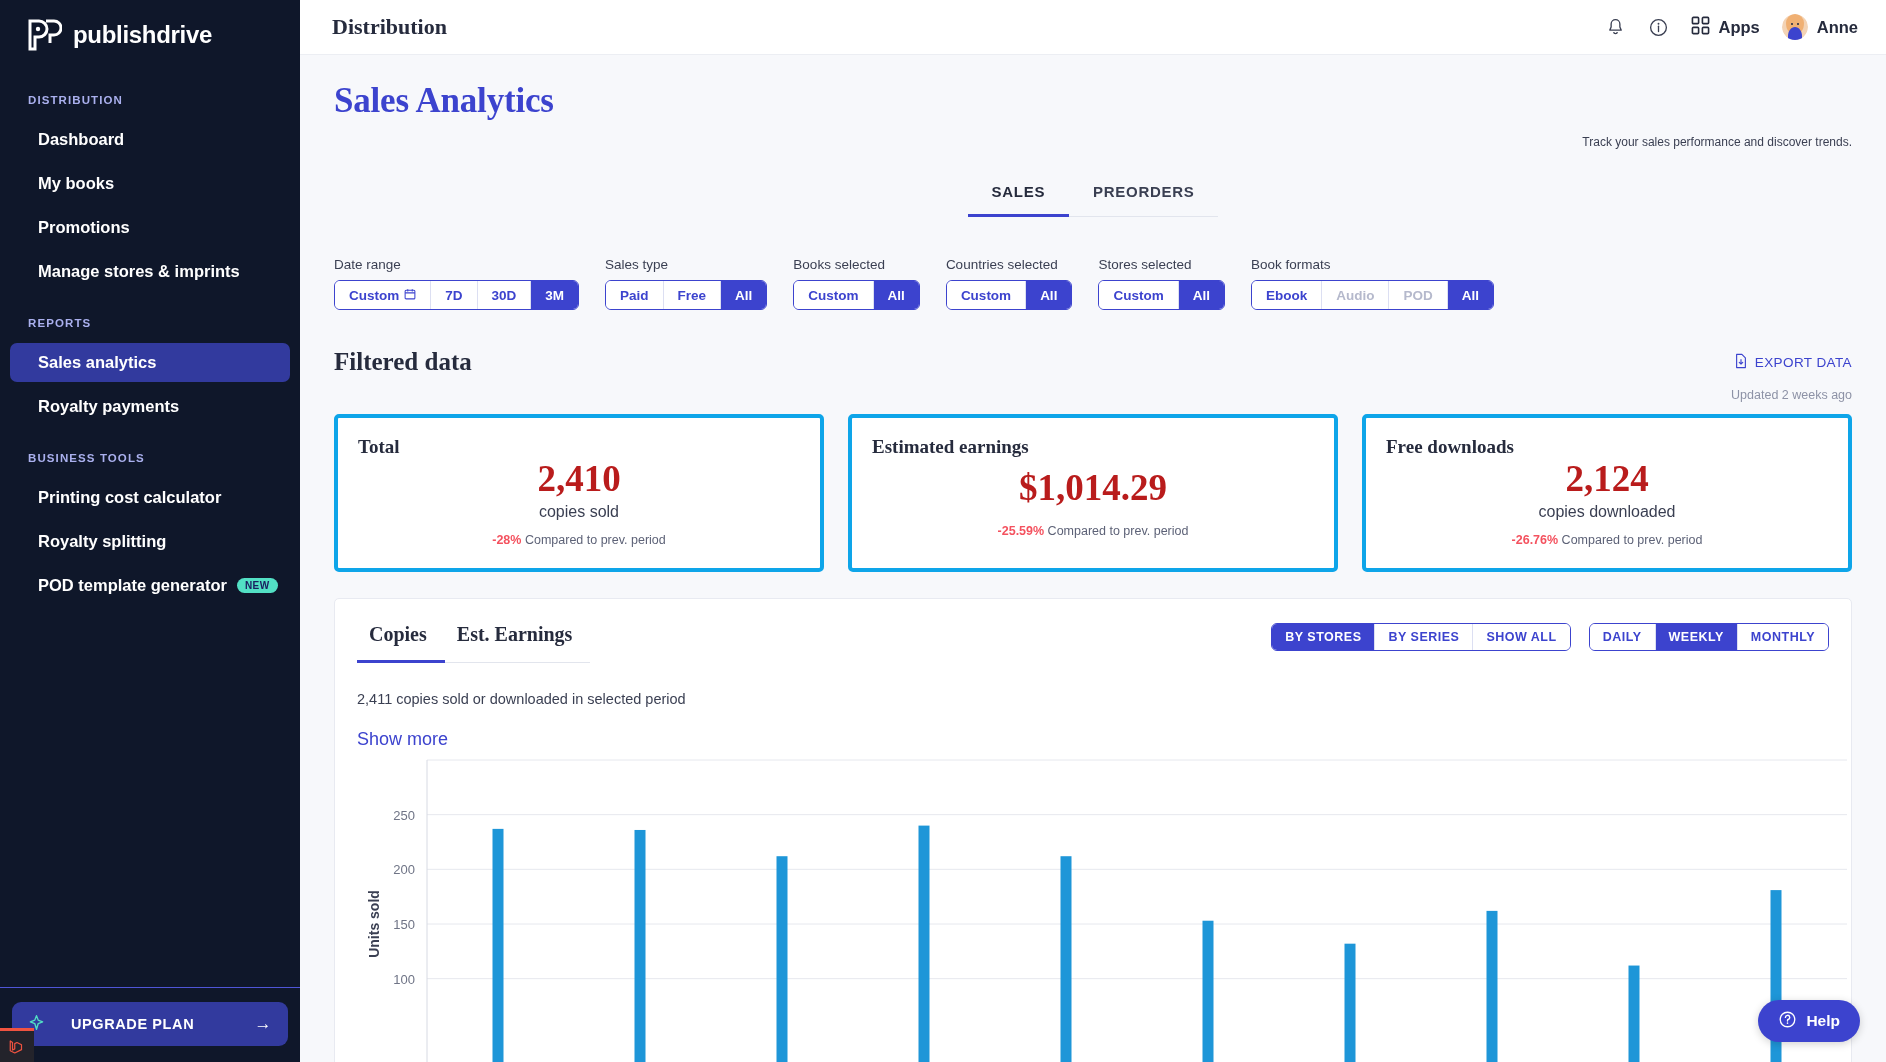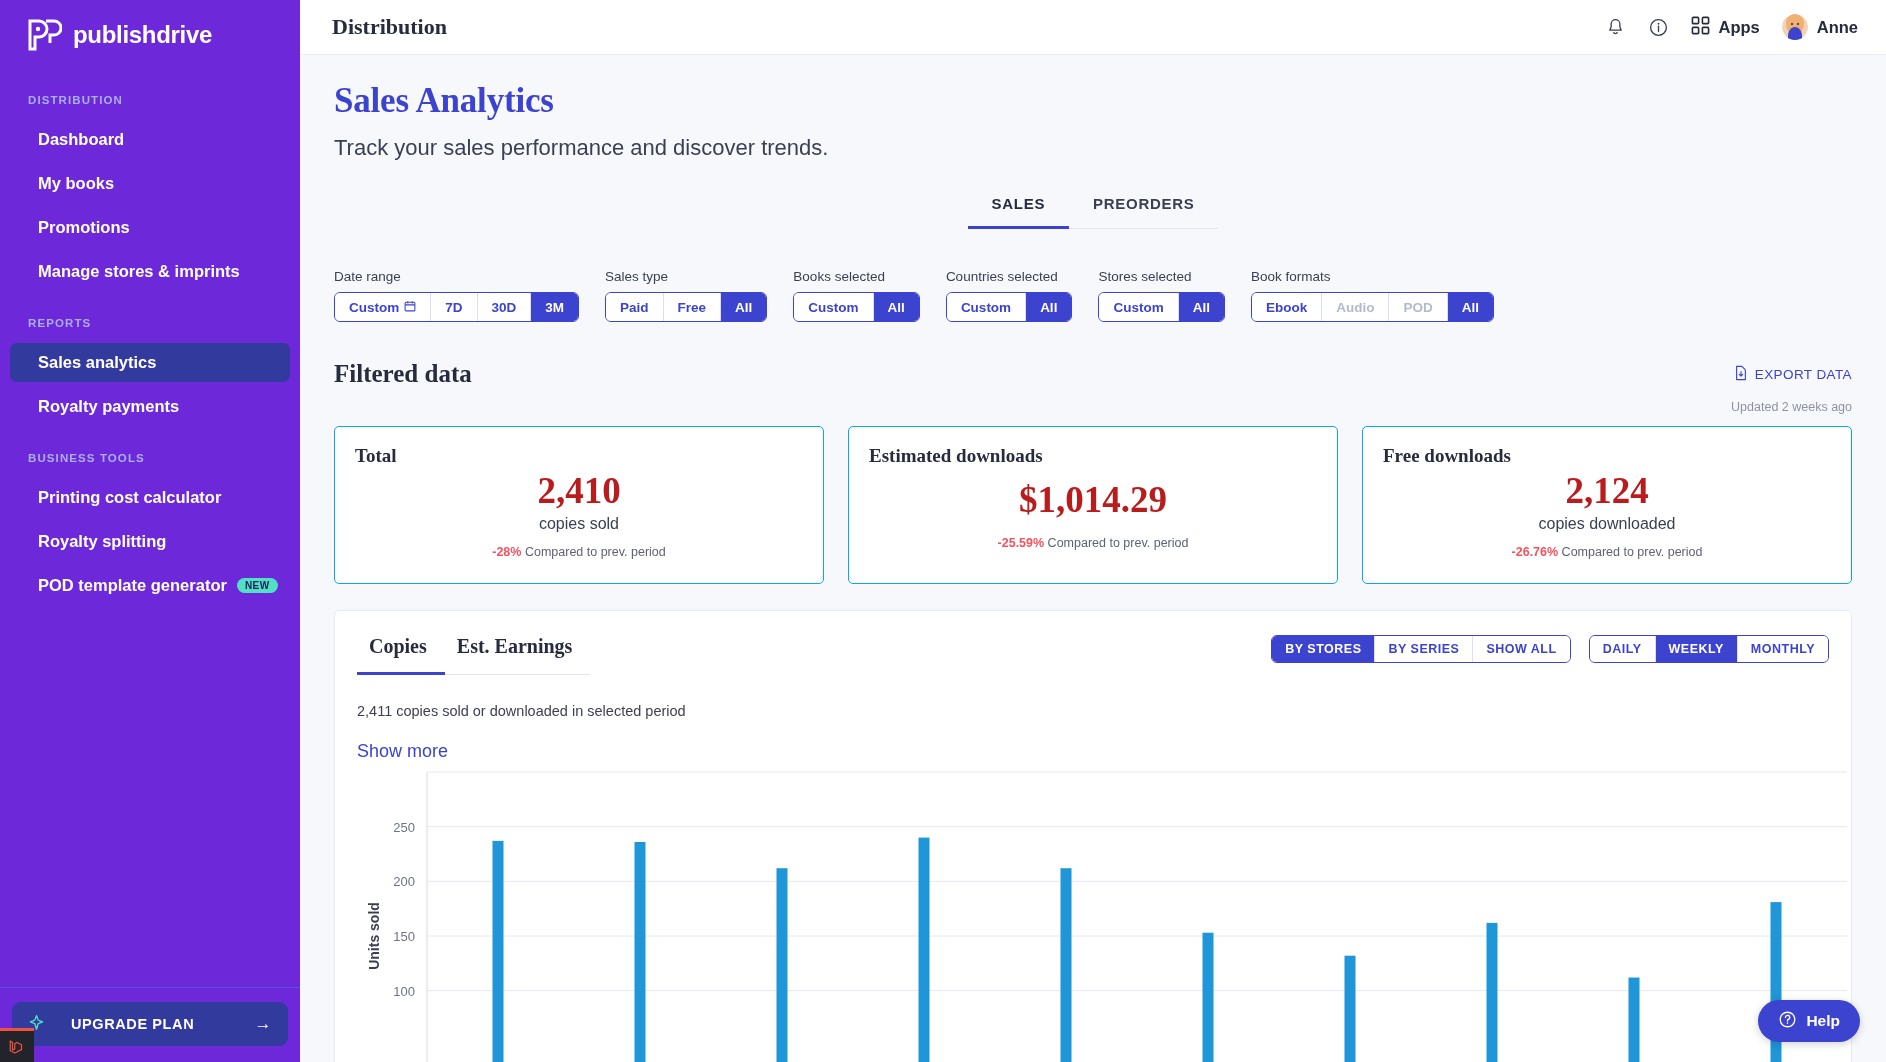--- a/index.html
+++ b/index.html
@@ -7,21 +7,21 @@
     width: 1886px; height: 1062px;
     overflow: hidden;
     font-family: "Liberation Sans", sans-serif;
     background: #ffffff;
   }
   .app { display: flex; width: 1886px; height: 1062px; position: relative; }
 
   
   .sidebar {
     width: 300px; min-width: 300px; height: 1062px;
-    background: #6d28d9;
+    background: #0f172a;
     position: relative;
     display: flex; flex-direction: column;
   }
   .logo-row { display: flex; align-items: center; gap: 11px; padding: 18px 0 0 26px; }
   .logo-mark { width: 36px; height: 34px; }
   .logo-text { color: #fff; font-size: 24px; font-weight: 700; letter-spacing: -0.3px; }
   .nav { margin-top: 42px; flex: 1; }
   .nav-group-label {
     color: #aab0ee; font-size: 11.5px; font-weight: 700; letter-spacing: 1.1px;
     padding: 0 0 0 28px; margin-bottom: 14px;
@@ -63,21 +63,21 @@
   .icon-btn { cursor: pointer; display: flex; align-items: center; color: #3a3f52; }
   .apps-btn { display: flex; align-items: center; gap: 9px; cursor: pointer; color: #262b3d; font-size: 16.5px; font-weight: 700; }
   .user-btn { display: flex; align-items: center; gap: 9px; cursor: pointer; color: #262b3d; font-size: 16.5px; font-weight: 700; }
   .avatar { width: 26px; height: 26px; border-radius: 50%; overflow: hidden; display:block; }
 
   .content { padding: 26px 34px 0 34px; }
   .page-title {
     font-family: "Liberation Serif", serif; font-size: 35px; font-weight: 700;
     color: #3c43ce; letter-spacing: -0.2px;
   }
-  .page-sub { font-size: 22px; color: #3a3f52; margin-top: 14px; }
+  .page-sub { font-size: 12px; color: #3a3f52; margin-top: 14px; text-align: right; }
 
   .tabs-row { display: flex; justify-content: center; margin-top: 34px; }
   .tabs { display: flex; border-bottom: 1px solid #e2e5ed; }
   .tab {
     padding: 0 24px 14px 24px; font-size: 15px; font-weight: 700;
     letter-spacing: .7px; color: #3a3f52; cursor: pointer;
     border-bottom: 3px solid transparent; margin-bottom: -1px;
   }
   .tab.active { color: #262b3d; border-bottom-color: #3c43ce; }
 
@@ -100,21 +100,21 @@
   .fd-title { font-family: "Liberation Serif", serif; font-size: 25px; font-weight: 700; color: #262b3d; }
   .export-link {
     margin-left: auto; display: flex; align-items: center; gap: 7px;
     color: #3c43ce; font-size: 13.5px; font-weight: 400; letter-spacing: .4px; cursor: pointer;
   }
   .updated { text-align: right; font-size: 12.5px; color: #8d92a6; margin-top: 12px; }
 
   
   .cards { display: flex; gap: 24px; margin-top: 12px; }
   .card {
-    flex: 1; background: #fff; border: 1px solid #0ea5e9; border-radius: 5px;
+    flex: 1; background: #fff; border: 4px solid #0ea5e9; border-radius: 5px;
     padding: 18px 20px 20px 20px; min-height: 158px;
     display: flex; flex-direction: column;
   }
   .card-title { font-family: "Liberation Serif", serif; font-size: 19px; font-weight: 700; color: #262b3d; }
   .card-body { flex: 1; display: flex; flex-direction: column; align-items: center; justify-content: center; }
   .card-value { font-family: "Liberation Serif", serif; font-size: 37px; font-weight: 700; color: #b91c1c; line-height: 1.08; }
   .card-unit { font-size: 16px; color: #3a3f52; margin-top: 5px; }
   .card-cmp { font-size: 12.5px; color: #5d6277; margin-top: 12px; }
   .pct-down { color: #f4525f; font-weight: 700; }
   .pct-good { color: #49c98b; font-weight: 700; }
@@ -354,21 +354,21 @@
             <div class="card-unit">copies sold</div>
             <div class="card-cmp">
               <span class="pct-down">-28%</span>
               <span>Compared to prev. period</span>
             </div>
           </div>
         </div>
 
 
         <div class="card">
-          <div class="card-title">Estimated downloads</div>
+          <div class="card-title">Estimated earnings</div>
           <div class="card-body">
             <div class="card-value">$1,014.29</div>
             <div class="card-unit"></div>
             <div class="card-cmp">
               <span class="pct-down">-25.59%</span>
               <span>Compared to prev. period</span>
             </div>
           </div>
         </div>
 

